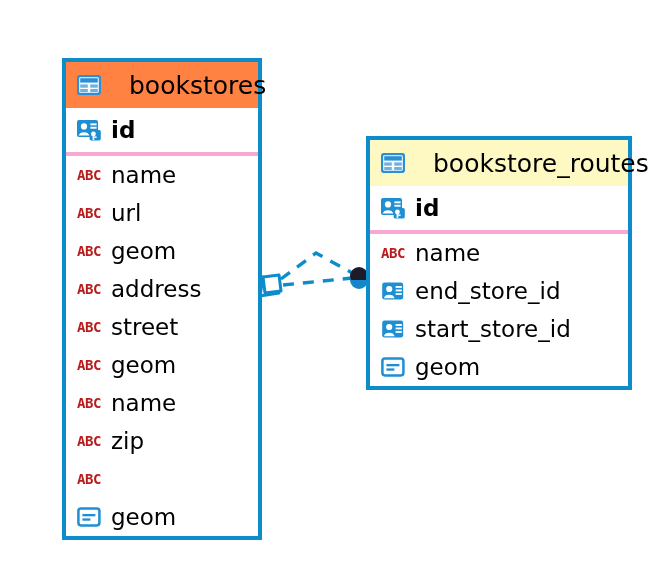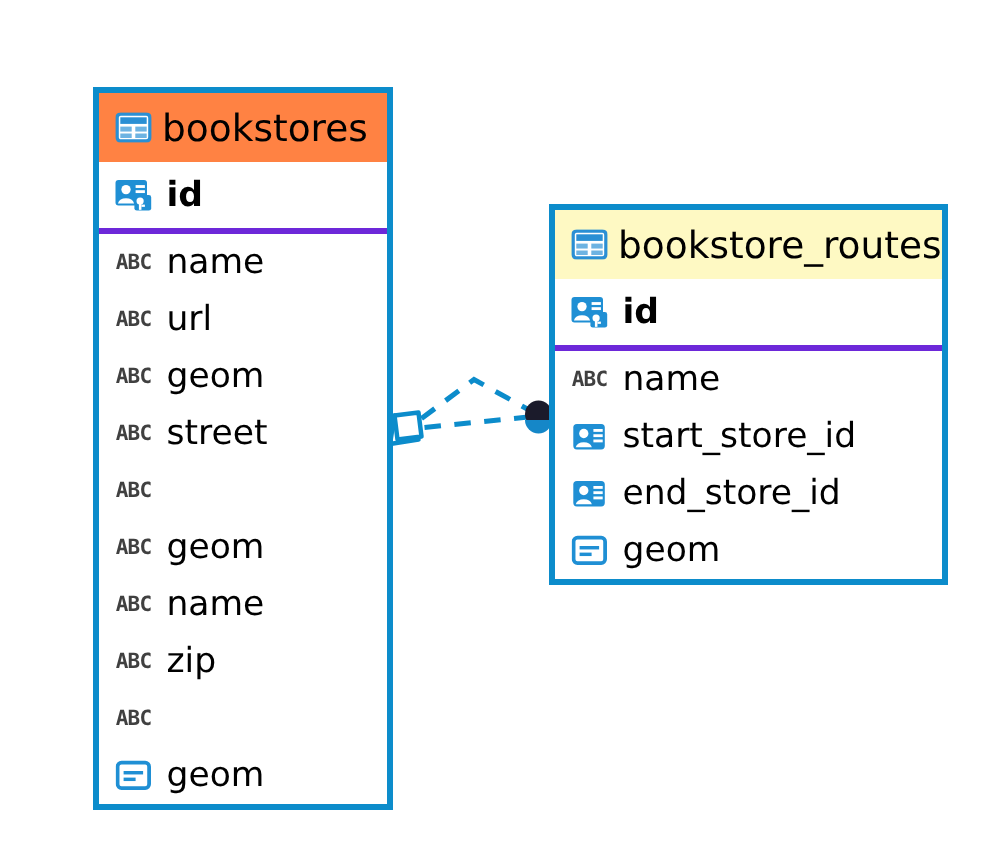--- a/index.html
+++ b/index.html
@@ -29,34 +29,34 @@
     border: 4px solid #0c8ccb;
     background: #ffffff;
   }
 
   .entity-header {
     display: flex;
     align-items: center;
     box-sizing: border-box;
     height: 46px;
     padding: 0 8px 0 9px;
-    gap: 5px;
+    gap: 26px;
   }
   .entity-header.selected { background: #ff8243; }
   .entity-header.plain    { background: #fef9c3; }
 
   .entity-title {
     font-size: 25px;
     color: #000000;
     line-height: 1;
     white-space: nowrap;
   }
 
   .pk-section {
-    border-bottom: 4px solid #6d28d9;
+    border-bottom: 4px solid #f9a8d4;
   }
 
   .field-row {
     display: flex;
     align-items: center;
     box-sizing: border-box;
     height: 38px;
     padding: 0 8px 0 9px;
     gap: 8px;
     background: #ffffff;
@@ -79,21 +79,21 @@
     width: 28px;
     height: 28px;
   }
   .icon-slot svg { display: block; }
 
   
   .abc-glyph {
     font-family: "DejaVu Sans Mono", monospace;
     font-size: 14px;
     font-weight: bold;
-    color: #404040;
+    color: #b91c1c;
     letter-spacing: -0.5px;
     line-height: 1;
     white-space: nowrap;
   }
 
   
   #connector {
     position: absolute;
     left: 0;
     top: 0;
@@ -175,26 +175,27 @@
       <div class="field-row">
         <span class="icon-slot">
           <span class="abc-glyph">ABC</span>
         </span>
         <span class="field-label">geom</span>
       </div>
       <div class="field-row">
         <span class="icon-slot">
           <span class="abc-glyph">ABC</span>
         </span>
+        <span class="field-label">address</span>
+      </div>
+      <div class="field-row">
+        <span class="icon-slot">
+          <span class="abc-glyph">ABC</span>
+        </span>
         <span class="field-label">street</span>
-      </div>
-      <div class="field-row">
-        <span class="icon-slot">
-          <span class="abc-glyph">ABC</span>
-        </span>
       </div>
       <div class="field-row">
         <span class="icon-slot">
           <span class="abc-glyph">ABC</span>
         </span>
         <span class="field-label">geom</span>
       </div>
       <div class="field-row">
         <span class="icon-slot">
           <span class="abc-glyph">ABC</span>
@@ -271,34 +272,34 @@
         <span class="icon-slot">
           <svg width="24" height="22" viewBox="0 0 24 22">
             <rect x="1.2" y="2.6" width="21" height="17" rx="2.4" fill="#1f8fd4"></rect>
             <circle cx="8.2" cy="9.0" r="3.1" fill="#ffffff"></circle>
             <path d="M 2.8 18.2 a 5.6 4.6 0 0 1 10.8 0 z" fill="#ffffff"></path>
             <rect x="14.6" y="6.0" width="6.2" height="1.9" fill="#ffffff"></rect>
             <rect x="14.6" y="9.5" width="6.2" height="1.9" fill="#ffffff"></rect>
             <rect x="14.6" y="13.0" width="6.2" height="1.9" fill="#ffffff"></rect>
           </svg>
         </span>
-        <span class="field-label">start_store_id</span>
+        <span class="field-label">end_store_id</span>
       </div>
       <div class="field-row">
         <span class="icon-slot">
           <svg width="24" height="22" viewBox="0 0 24 22">
             <rect x="1.2" y="2.6" width="21" height="17" rx="2.4" fill="#1f8fd4"></rect>
             <circle cx="8.2" cy="9.0" r="3.1" fill="#ffffff"></circle>
             <path d="M 2.8 18.2 a 5.6 4.6 0 0 1 10.8 0 z" fill="#ffffff"></path>
             <rect x="14.6" y="6.0" width="6.2" height="1.9" fill="#ffffff"></rect>
             <rect x="14.6" y="9.5" width="6.2" height="1.9" fill="#ffffff"></rect>
             <rect x="14.6" y="13.0" width="6.2" height="1.9" fill="#ffffff"></rect>
           </svg>
         </span>
-        <span class="field-label">end_store_id</span>
+        <span class="field-label">start_store_id</span>
       </div>
       <div class="field-row">
         <span class="icon-slot">
           <svg width="24" height="22" viewBox="0 0 24 22">
             <rect x="1.4" y="2.4" width="21" height="17" rx="2.6" fill="#ffffff" stroke="#1f8fd4" stroke-width="2.5"></rect>
             <rect x="5.4" y="8.0" width="13" height="2.3" fill="#1f8fd4"></rect>
             <rect x="5.4" y="12.4" width="8" height="2.3" fill="#1f8fd4"></rect>
           </svg>
         </span>
         <span class="field-label">geom</span>

